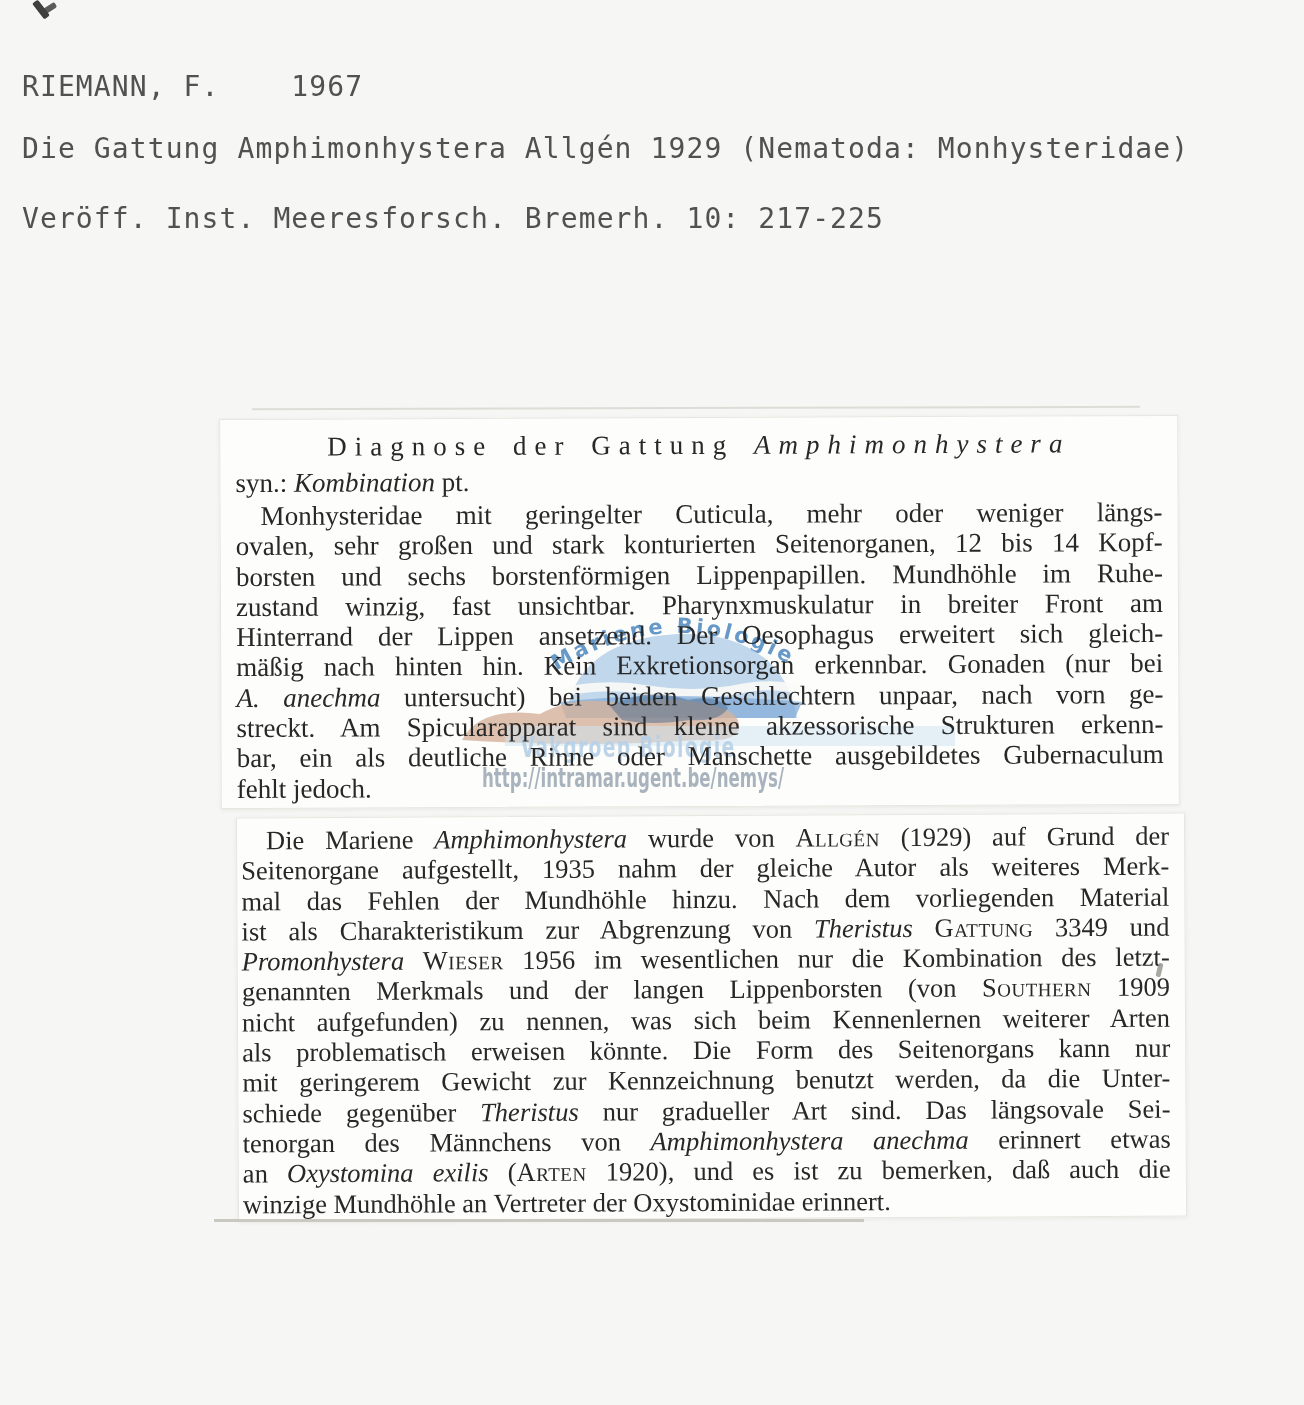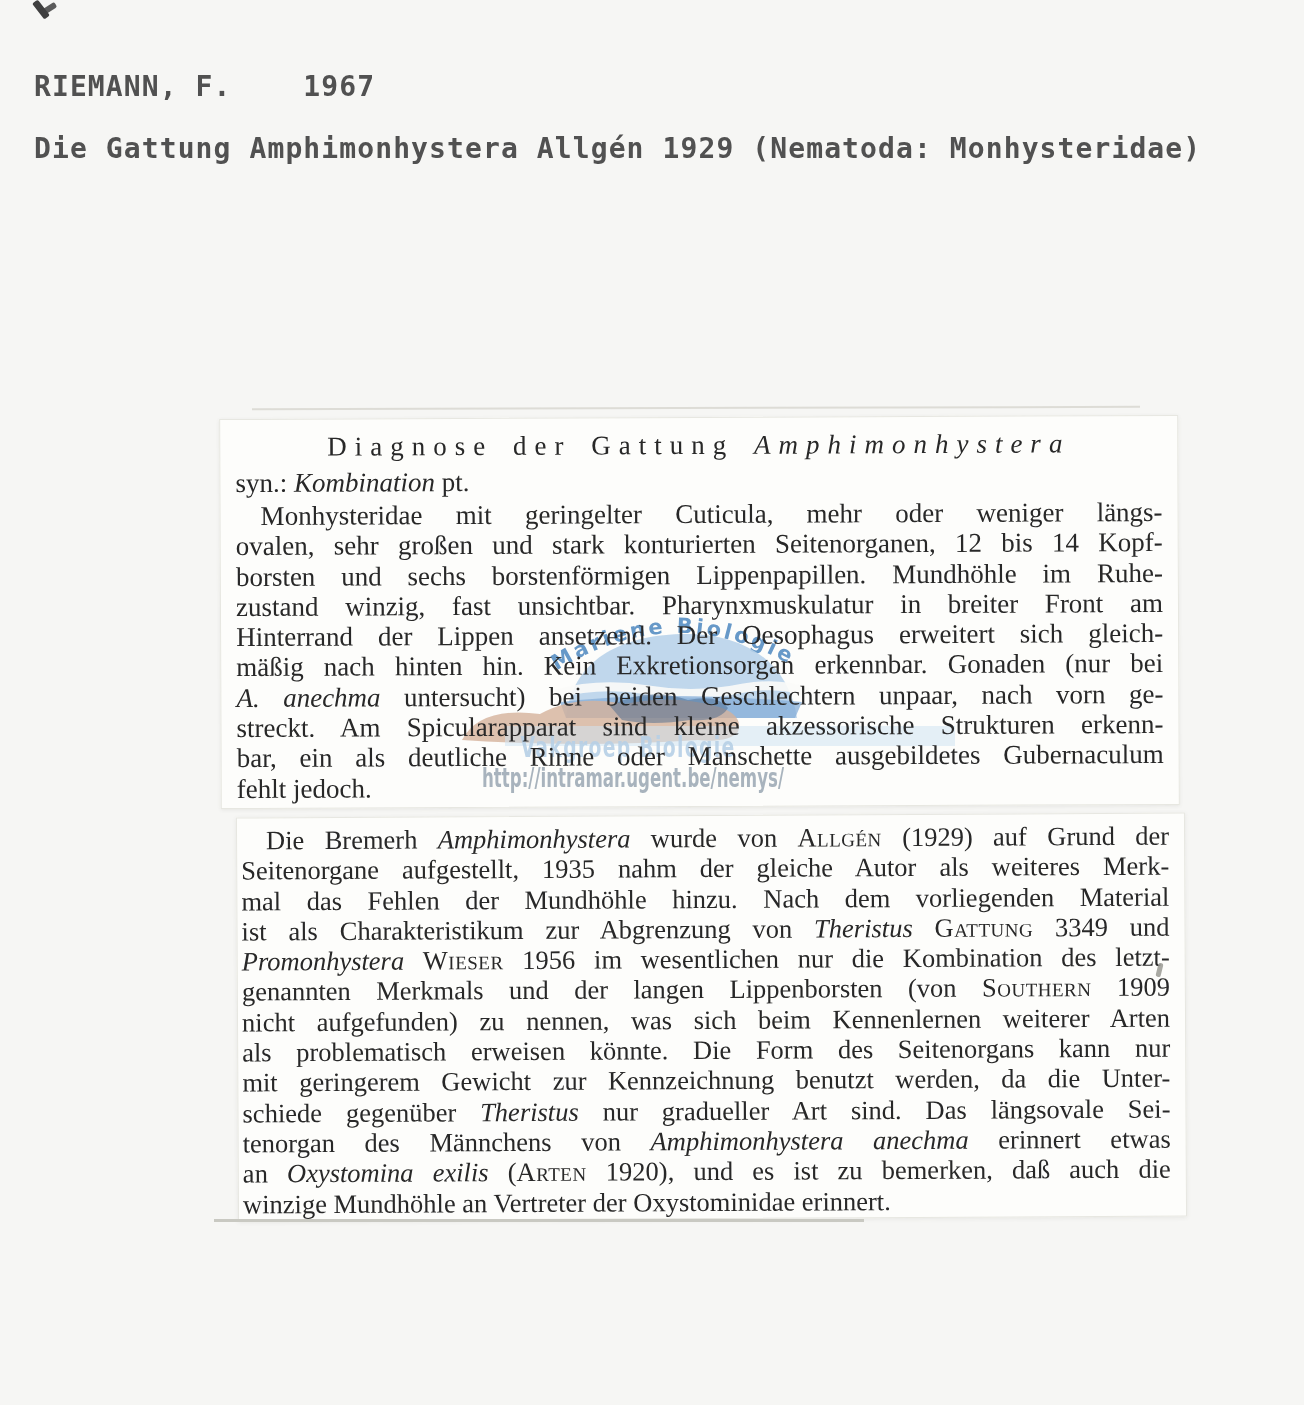--- a/index.html
+++ b/index.html
@@ -6,23 +6,23 @@
   body{width:1304px;height:1405px;font-family:"Liberation Serif","DejaVu Serif",serif;}
   .page{position:relative;width:1304px;height:1405px;background:#f6f6f4;overflow:hidden;}
 
   
   .smudge{position:absolute;background:#3f3f3f;border-radius:2px;}
   .smudge.a{left:31px;top:6px;width:20px;height:7px;transform:rotate(52deg);}
   .smudge.b{left:40px;top:6px;width:17px;height:6px;transform:rotate(-33deg);opacity:.85;}
   .speck{position:absolute;left:1157px;top:963px;width:5px;height:14px;background:#93938d;border-radius:2px;transform:rotate(14deg);opacity:.8;}
 
   
-  .header-line{position:absolute;left:34px;white-space:pre;
+  .header-line{position:absolute;left:22px;white-space:pre;
     font-family:"DejaVu Sans Mono","Liberation Mono",monospace;
-    font-size:28px;font-weight:bold;letter-spacing:1.1px;color:#515151;}
+    font-size:28px;font-weight:normal;letter-spacing:1.1px;color:#515151;}
   .hl1{top:70px;}
   .hl2{top:132px;text-align:right;}
   .hl3{top:202px;}
 
   
   .clip-bg{position:absolute;background:#fdfdfb;border:1px solid #e7e7e1;
     box-shadow:0 1px 4px rgba(90,90,80,0.10);}
   .bg1{left:220px;top:417px;width:957px;height:388px;transform:rotate(-0.25deg);}
   .bg2{left:237px;top:815px;width:947px;height:402px;transform:rotate(-0.3deg);}
   .topline{position:absolute;left:252px;top:407px;width:888px;height:2px;background:#dddcd6;transform:rotate(-0.15deg);}
@@ -49,20 +49,21 @@
 </head>
 <body>
 
 <div class="page">
 
   <div class="smudge a"></div>
   <div class="smudge b"></div>
 
   <div class="header-line hl1">RIEMANN, F.    1967</div>
   <div class="header-line hl2">Die Gattung Amphimonhystera Allgén 1929 (Nematoda: Monhysteridae)</div>
+  <div class="header-line hl3">Veröff. Inst. Meeresforsch. Bremerh. 10: 217-225</div>
 
   <div class="topline"></div>
   <div class="clip-bg bg1"></div>
   <div class="clip-bg bg2"></div>
   <div class="bottomline"></div>
 
   <svg class="watermark" width="1304" height="1405" viewBox="0 0 1304 1405">
     <path id="arcp" d="M 548 676 Q 675 592 802 672" fill="none"></path>
     <text font-size="21" font-weight="bold" letter-spacing="3" fill="#4e88c0" opacity="0.85">
       <textPath href="#arcp" startOffset="10">Mariene Biologie</textPath>
@@ -89,21 +90,21 @@
         <div class="line j"><span>mäßig nach hinten hin. Kein Exkretionsorgan erkennbar. Gonaden (nur bei</span></div>
         <div class="line j"><span class="st-i">A. anechma</span><span> untersucht) bei beiden Geschlechtern unpaar, nach vorn ge-</span></div>
         <div class="line j"><span>streckt. Am Spicularapparat sind kleine akzessorische Strukturen erkenn-</span></div>
         <div class="line j"><span>bar, ein als deutliche Rinne oder Manschette ausgebildetes Gubernaculum</span></div>
         <div class="line l"><span>fehlt jedoch.</span></div>
       </div>
   </div>
 
   <div class="clip-text ct2">
     <div class="c-body">
-        <div class="line j ind"><span>Die Bremerh </span><span class="st-i">Amphimonhystera</span><span> wurde von </span><span class="st-sc">Allgén</span><span> (1929) auf Grund der</span></div>
+        <div class="line j ind"><span>Die Mariene </span><span class="st-i">Amphimonhystera</span><span> wurde von </span><span class="st-sc">Allgén</span><span> (1929) auf Grund der</span></div>
         <div class="line j"><span>Seitenorgane aufgestellt, 1935 nahm der gleiche Autor als weiteres Merk-</span></div>
         <div class="line j"><span>mal das Fehlen der Mundhöhle hinzu. Nach dem vorliegenden Material</span></div>
         <div class="line j"><span>ist als Charakteristikum zur Abgrenzung von </span><span class="st-i">Theristus</span><span> </span><span class="st-sc">Gattung</span><span> 3349 und</span></div>
         <div class="line j"><span class="st-i">Promonhystera</span><span> </span><span class="st-sc">Wieser</span><span> 1956 im wesentlichen nur die Kombination des letzt-</span></div>
         <div class="line j"><span>genannten Merkmals und der langen Lippenborsten (von </span><span class="st-sc">Southern</span><span> 1909</span></div>
         <div class="line j"><span>nicht aufgefunden) zu nennen, was sich beim Kennenlernen weiterer Arten</span></div>
         <div class="line j"><span>als problematisch erweisen könnte. Die Form des Seitenorgans kann nur</span></div>
         <div class="line j"><span>mit geringerem Gewicht zur Kennzeichnung benutzt werden, da die Unter-</span></div>
         <div class="line j"><span>schiede gegenüber </span><span class="st-i">Theristus</span><span> nur gradueller Art sind. Das längsovale Sei-</span></div>
         <div class="line j"><span>tenorgan des Männchens von </span><span class="st-i">Amphimonhystera anechma</span><span> erinnert etwas</span></div>

